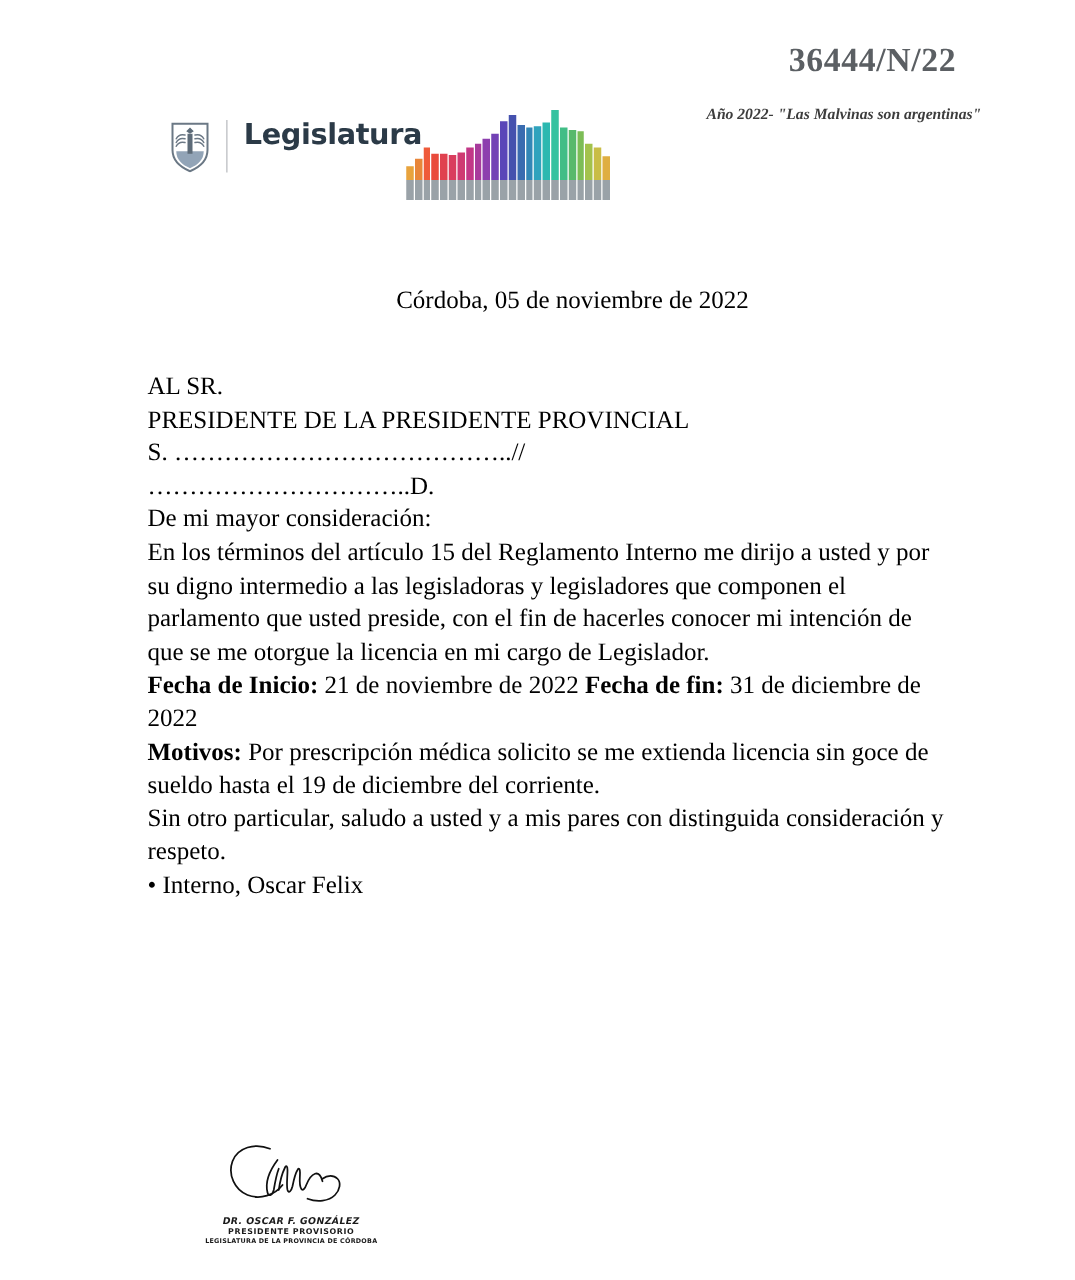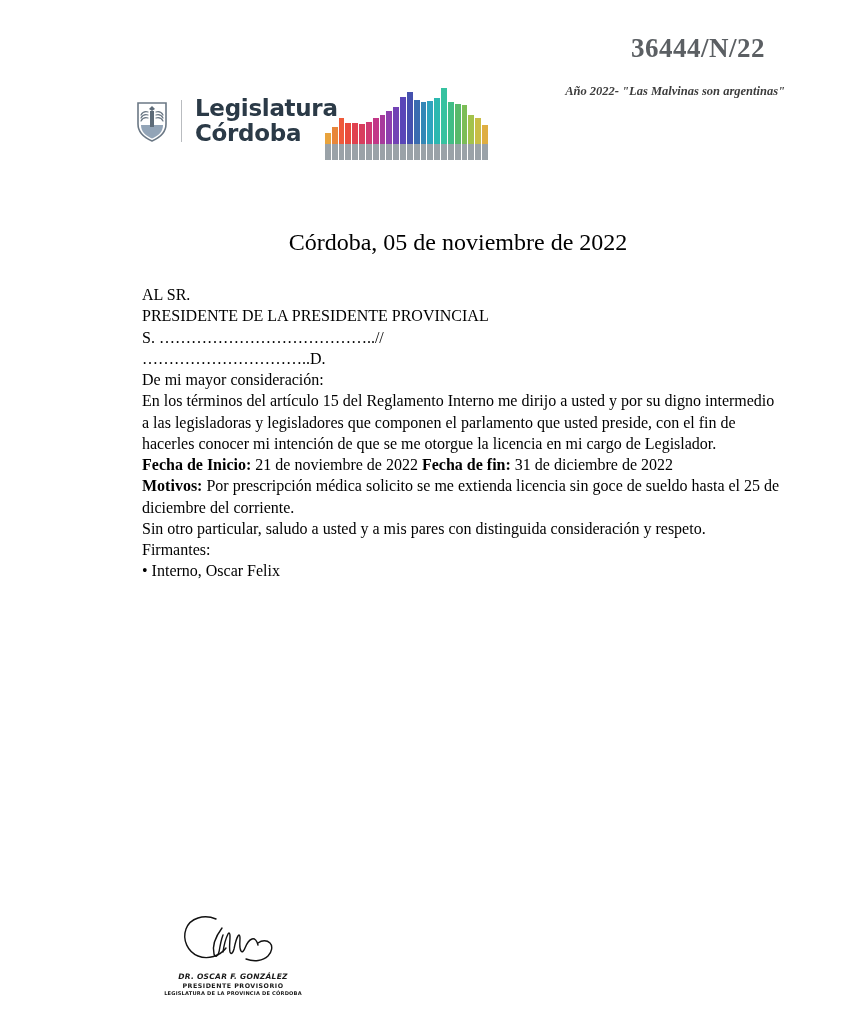--- a/index.html
+++ b/index.html
@@ -38,21 +38,21 @@
     font-family: "Liberation Serif", "DejaVu Serif", serif;
     white-space: nowrap;
   }
 
   
   .logo-block {
     position: absolute;
     left: 135px;
     top: 96px;
     display: flex;
-    align-items: center;
+    align-items: flex-start;
   }
   .crest { width: 34px; height: 42px; display: block; }
   .logo-divider {
     width: 1px;
     height: 42px;
     background: #b9bcc0;
     margin: 0 13px 0 12px;
   }
   .logo-words {
     font-family: "DejaVu Sans", "Liberation Sans", sans-serif;
@@ -87,30 +87,29 @@
 
   
   .date-line {
     position: absolute;
     top: 229px;
     left: 0;
     width: 808px;
     text-align: center;
     padding-left: 108px;
     box-sizing: border-box;
-    font-size: 24px;
+    font-size: 20px;
   }
   .content {
     position: absolute;
     left: 118px;
-    top: 284px;
+    top: 296px;
     width: 640px;
-    font-size: 16px;
+    font-size: 20px;
     line-height: 1.33;
-    margin-left: 24px;
   }
   .line { white-space: pre-wrap; }
   .para { margin: 0; }
   .b { font-weight: bold; }
   .bullet-line { white-space: pre; }
 
   
   .sig-block {
     position: absolute;
     left: 118px;
@@ -141,21 +140,20 @@
       <path d="M6 25 C6 32 11 36 17 38.5 C23 36 28 32 28 25 Z" fill="#7f94aa" opacity="0.85"></path>
       <rect x="15" y="11" width="4" height="16" fill="#5d6b78"></rect>
       <path d="M17 6 L20 9 L17 11 L14 9 Z" fill="#5d6b78"></path>
       <path d="M13 12 C9 11 7 13 6 15 M13 15 C9 14 7 16 6 18 M13 18 C9 17 7 19 6 21" stroke="#6b7885" stroke-width="1.2" fill="none" stroke-linecap="round"></path>
       <path d="M21 12 C25 11 27 13 28 15 M21 15 C25 14 27 16 28 18 M21 18 C25 17 27 19 28 21" stroke="#6b7885" stroke-width="1.2" fill="none" stroke-linecap="round"></path>
     </svg>
   </span>
   <span class="logo-divider"></span>
   <div class="logo-words">
     <div>Legislatura</div>
-    <div>Córdoba</div>
   </div>
 </div>
 
 <div class="bars-wrap">
   <div class="bars" id="bars">
       <div class="bar-col">
         <div class="bar-top" style="height: 16%; background: rgb(232, 163, 61);"></div>
         <div class="bar-base" style="height: 22%; background: rgb(154, 162, 168);"></div>
       </div>
       <div class="bar-col">
@@ -263,25 +261,24 @@
     <div class="line">S. …………………………………..//</div>
     <div class="line">…………………………..D.</div>
   </div>
 
   <div class="line">De mi mayor consideración:</div>
 
   <p class="para">En los términos del artículo 15 del Reglamento Interno me dirijo a usted y por su digno intermedio a las legisladoras y legisladores que componen el parlamento que usted preside, con el fin de hacerles conocer mi intención de que se me otorgue la licencia en mi cargo de Legislador.</p>
 
   <p class="para"><span class="b">Fecha de Inicio:</span><span> 21 de noviembre de 2022 </span><span class="b">Fecha de fin:</span><span> 31 de diciembre de 2022</span></p>
 
-  <p class="para"><span class="b">Motivos:</span><span> Por prescripción médica solicito se me extienda licencia sin goce de sueldo hasta el 25 de diciembre del corriente.</span></p>
+  <p class="para"><span class="b">Motivos:</span><span> Por prescripción médica solicito se me extienda licencia sin goce de sueldo hasta el 19 de diciembre del corriente.</span></p>
 
   <p class="para">Sin otro particular, saludo a usted y a mis pares con distinguida consideración y respeto.</p>
 
-  <div class="line">Firmantes:</div>
   <div class="bullet-line">• Interno, Oscar Felix</div>
 </div>
 
 <div class="sig-block">
   <span>
     <svg class="sig-svg" width="115" height="58" viewBox="0 0 115 58" xmlns="http://www.w3.org/2000/svg">
       <g fill="none" stroke="#111111" stroke-width="1.4" stroke-linecap="round" stroke-linejoin="round">
         <path d="M40 7 C28 2 14 6 10 17 C6 28 12 40 22 44 C32 48 44 44 50 36"></path>
         <path d="M46 16 C40 24 36 34 38 42 C39 46 42 44 43 40 C44 34 45 28 47 23"></path>
         <path d="M47 40 C48 33 50 26 52 22 C53 20 54 21 54 24 C54 30 53 36 54 40 C55 43 57 41 58 37 C59 32 60 27 62 24 C63 22 64 23 64 26 C64 31 63 36 65 39 C66 41 68 39 69 36 C71 31 73 28 76 27 C79 26 81 29 82 33"></path>

